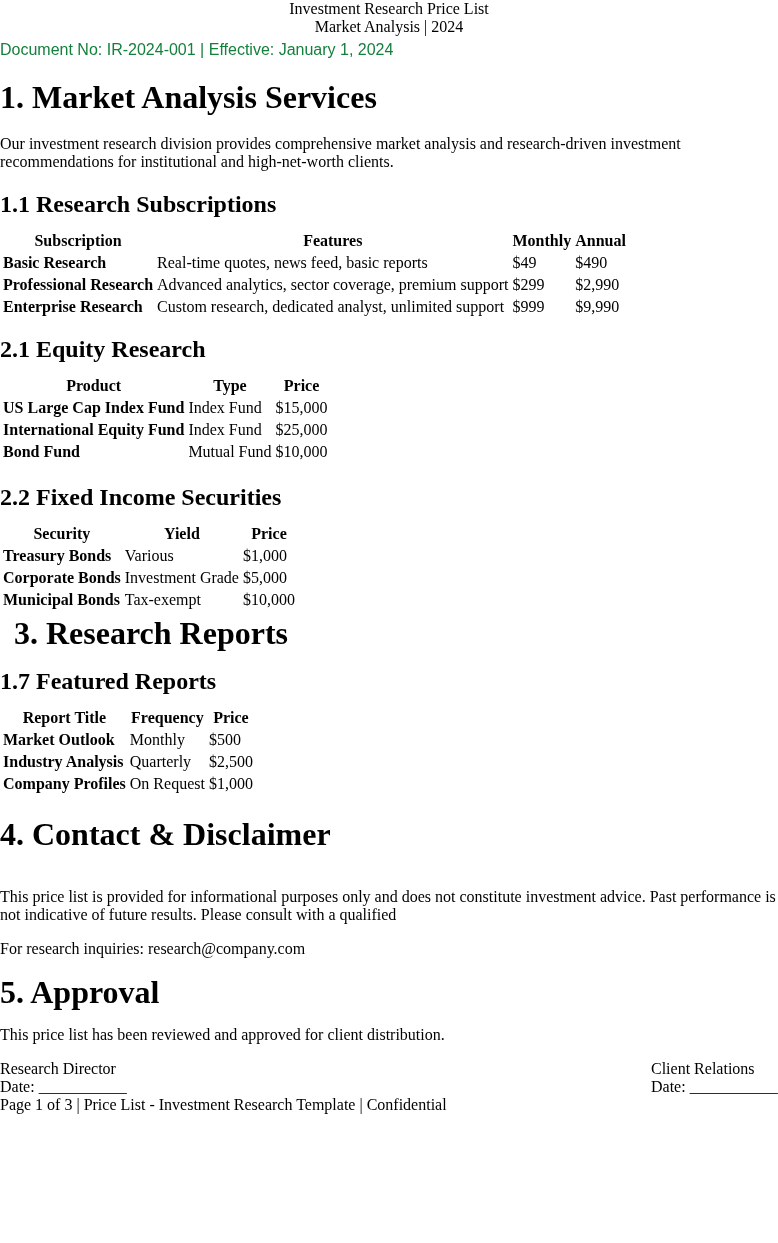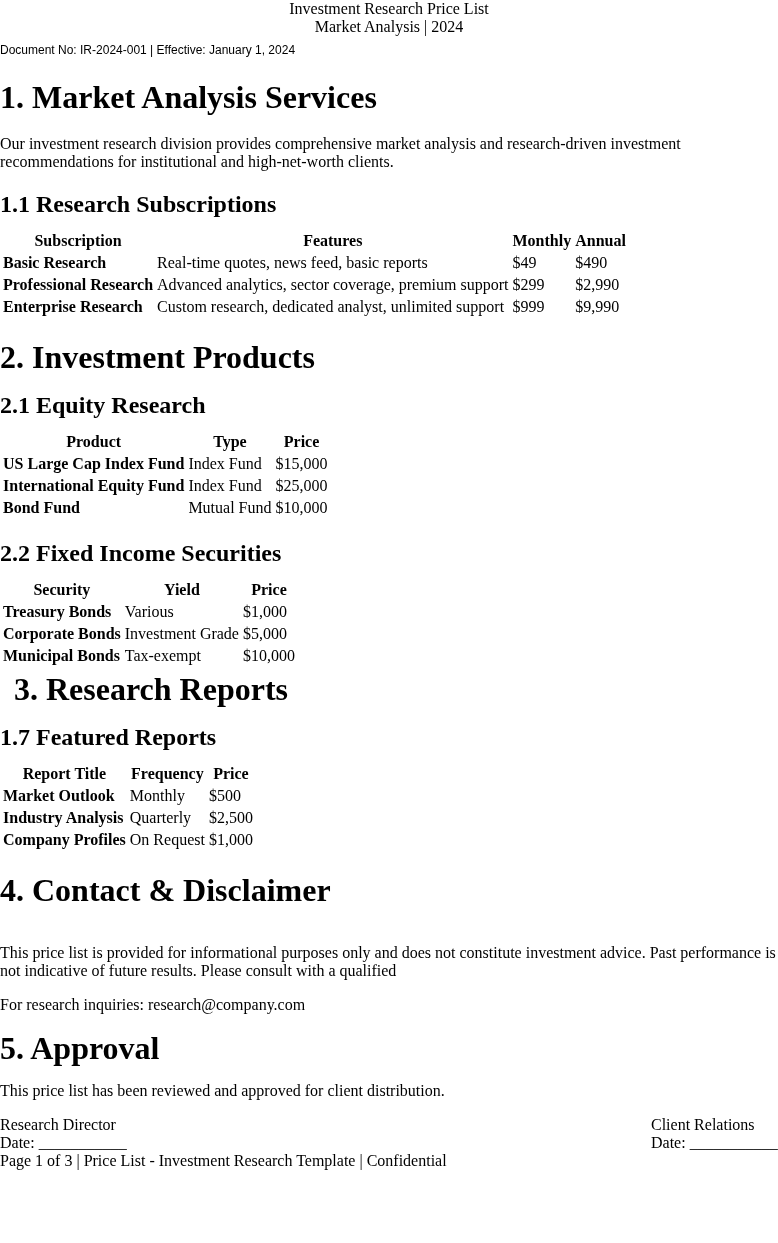--- a/index.html
+++ b/index.html
@@ -6,22 +6,22 @@
   body {
     width: 778px;
     font-family: "Liberation Serif", serif;
     font-size: 16px;
     line-height: 18px;
     color: #000;
   }
   .hdr-line { display: block; height: 18px; text-align: center; }
   .docno {
     font-family: "Liberation Sans", sans-serif;
-    font-size: 12px;
-    color: #000000;
+    font-size: 16px;
+    color: #15803d;
     margin-top: 7px;
     height: 14px;
     line-height: 14px;
   }
   h1 {
     font-size: 32px;
     line-height: 36px;
     font-weight: bold;
     margin: 0;
   }
@@ -77,21 +77,20 @@
       </tr>
       <tr>
         <td class="bold">Enterprise Research</td>
         <td>Custom research, dedicated analyst, unlimited support</td>
         <td>$999</td>
         <td>$9,990</td>
       </tr>
     </tbody>
   </table>
 
-  <h1 style="margin-top:20px;">2. Investment Products</h1>
   <h2 style="margin-top:17px;">2.1 Equity Research</h2>
   <table style="margin-top:11px;">
     <thead>
       <tr>
         <th>Product</th>
         <th>Type</th>
         <th>Price</th>
       </tr>
     </thead>
     <tbody>

